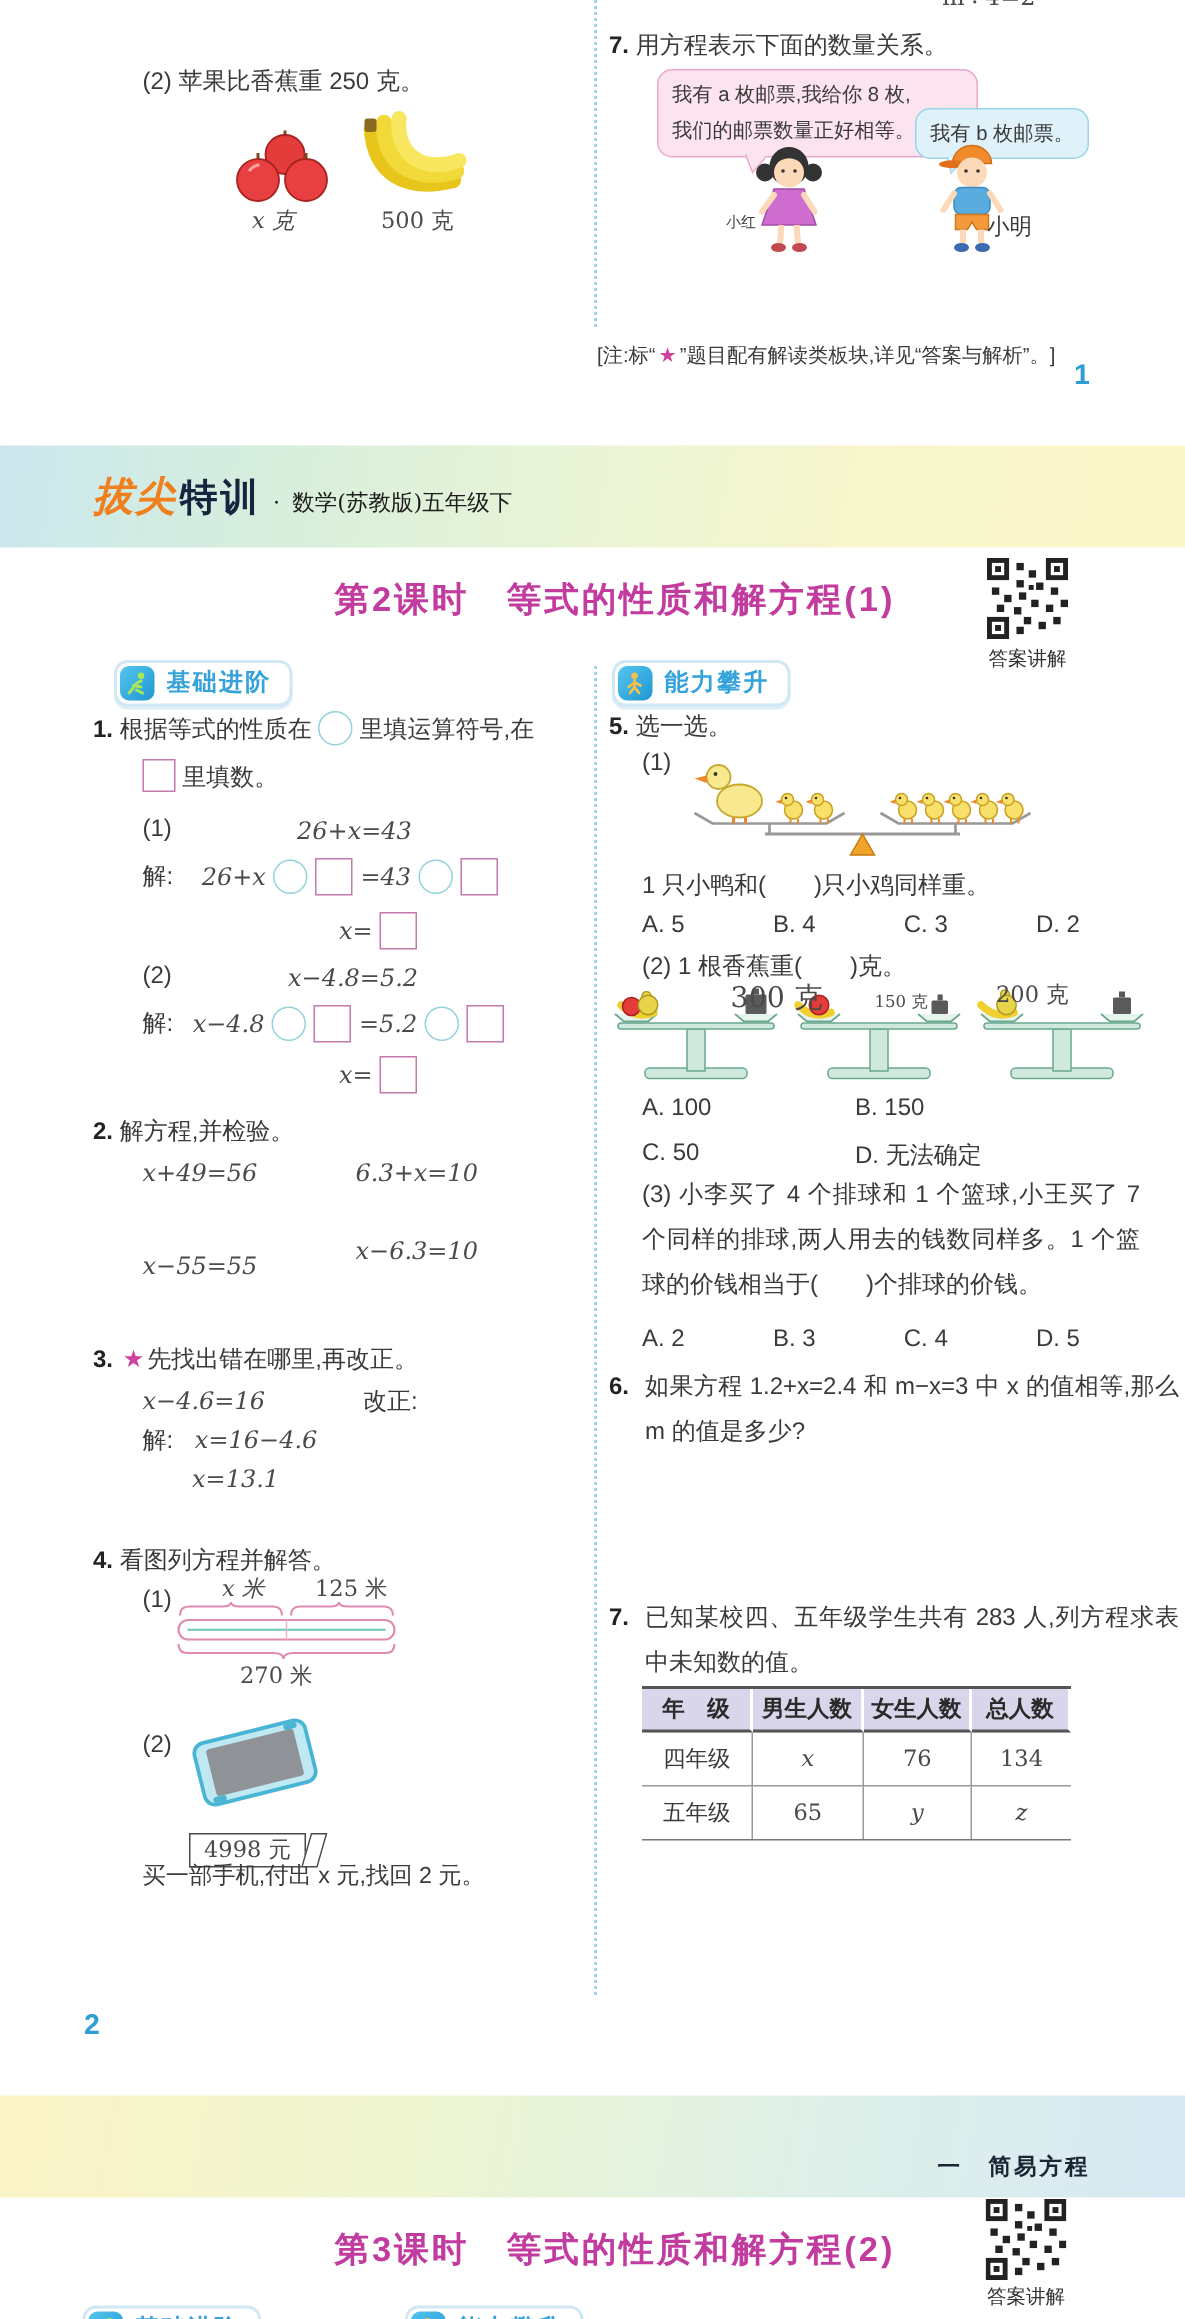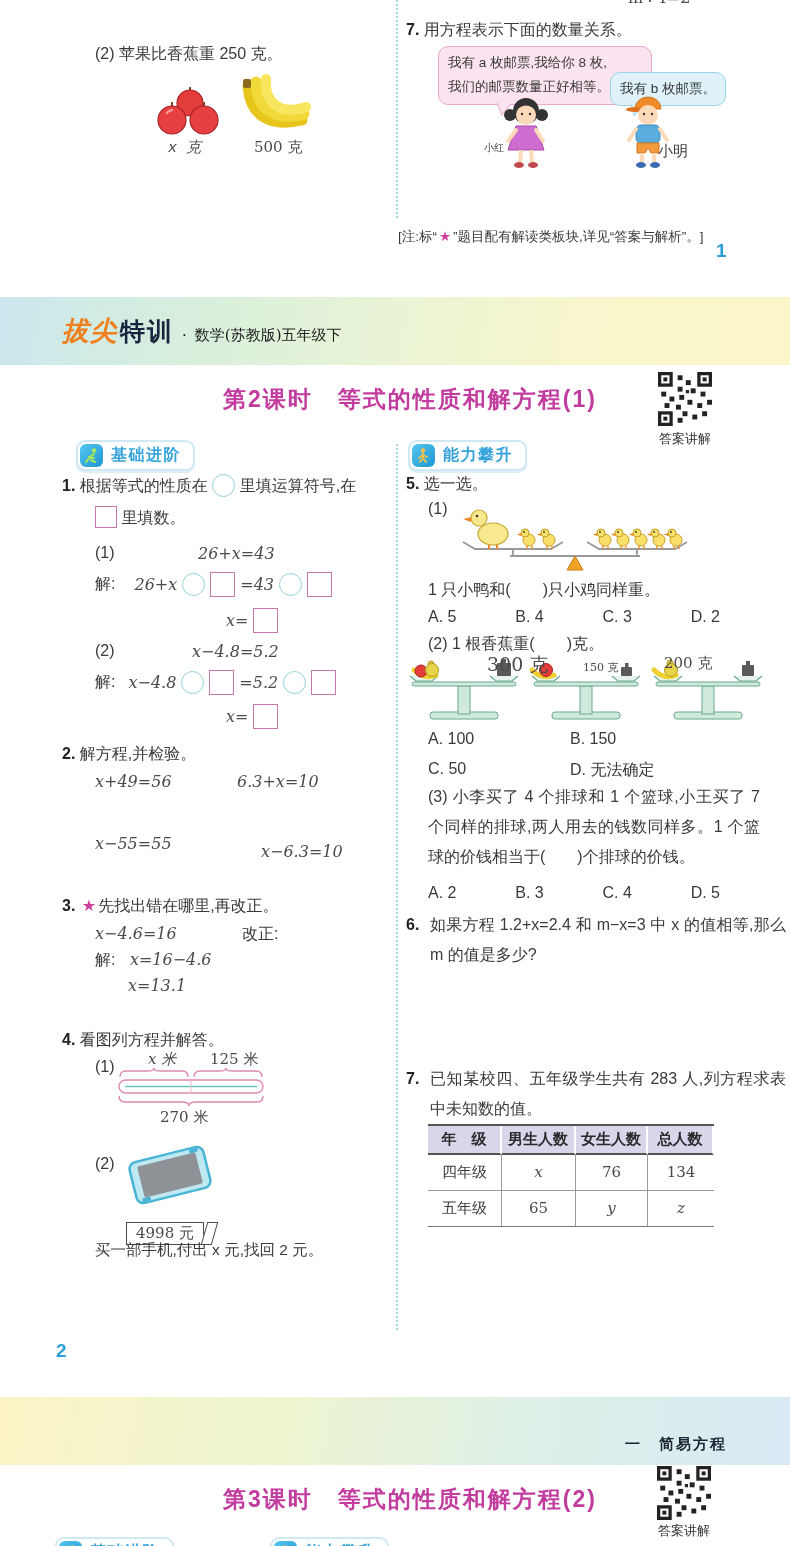--- a/index.html
+++ b/index.html
@@ -140,21 +140,21 @@
 
     <svg class="abs" style="left:146px;top:86px;" width="88" height="54" viewBox="0 0 88 54">
       <line x1="44" y1="1" x2="44" y2="7" stroke="#7a4a20" stroke-width="2"></line>
       <circle cx="44" cy="17" r="13" fill="#e43b3b" stroke="#a82222" stroke-width="1.2"></circle>
       <line x1="26" y1="16" x2="26" y2="22" stroke="#7a4a20" stroke-width="2"></line>
       <line x1="58" y1="16" x2="58" y2="22" stroke="#7a4a20" stroke-width="2"></line>
       <circle cx="26" cy="34" r="14" fill="#e84040" stroke="#a82222" stroke-width="1.2"></circle>
       <circle cx="58" cy="34" r="14" fill="#e84040" stroke="#a82222" stroke-width="1.2"></circle>
       <path d="M20,28 q3,-4 7,-4" stroke="#f8a0a0" stroke-width="2" fill="none"></path>
     </svg>
-    <div class="abs eq" style="left:168px;top:138px;font-size:15px;font-family:Liberation Mono, monospace;">x 克</div>
+    <div class="abs eq" style="left:168px;top:138px;font-size:15px;">x 克</div>
 
     <svg class="abs" style="left:238px;top:74px;" width="78" height="64" viewBox="0 0 78 64">
       <path d="M10,12 C12,40 30,54 64,46" stroke="#e8c51a" stroke-width="11" fill="none" stroke-linecap="round"></path>
       <path d="M18,8 C18,34 36,48 66,40" stroke="#f2d93a" stroke-width="11" fill="none" stroke-linecap="round"></path>
       <path d="M28,5 C26,28 42,42 68,33" stroke="#f8e75e" stroke-width="10" fill="none" stroke-linecap="round"></path>
       <rect x="5" y="5" width="8" height="9" rx="2" fill="#8a6a20"></rect>
     </svg>
     <div class="abs eqn" style="left:254px;top:138px;font-size:15px;">500 克</div>
 
     <div class="abs cn nowrap" style="left:406px;top:20px;">
@@ -292,21 +292,21 @@
       <span class="sq"></span>
     </div>
 
     <div class="abs cn nowrap" style="left:62px;top:744px;">
       <span class="num">2.</span>
       <span>解方程,并检验。</span>
     </div>
     <div class="abs eq" style="left:95px;top:772px;">x+49=56</div>
     <div class="abs eq" style="left:237px;top:772px;">6.3+x=10</div>
     <div class="abs eq" style="left:95px;top:834px;">x−55=55</div>
-    <div class="abs eq" style="left:237px;top:842px;margin-left:24px;">x−6.3=10</div>
+    <div class="abs eq" style="left:237px;top:824px;">x−6.3=10</div>
 
     <div class="abs cn nowrap" style="left:62px;top:896px;">
       <span class="num">3.</span>
       <span class="star">★</span><span>先找出错在哪里,再改正。</span>
     </div>
     <div class="abs eq" style="left:95px;top:924px;">x−4.6=16</div>
     <div class="abs cn" style="left:242px;top:924px;">改正:</div>
     <div class="abs nowrap" style="left:95px;top:950px;">
       <span class="cn">解:</span>
       <span class="eq" style="margin-left:10px;">x=16−4.6</span>

